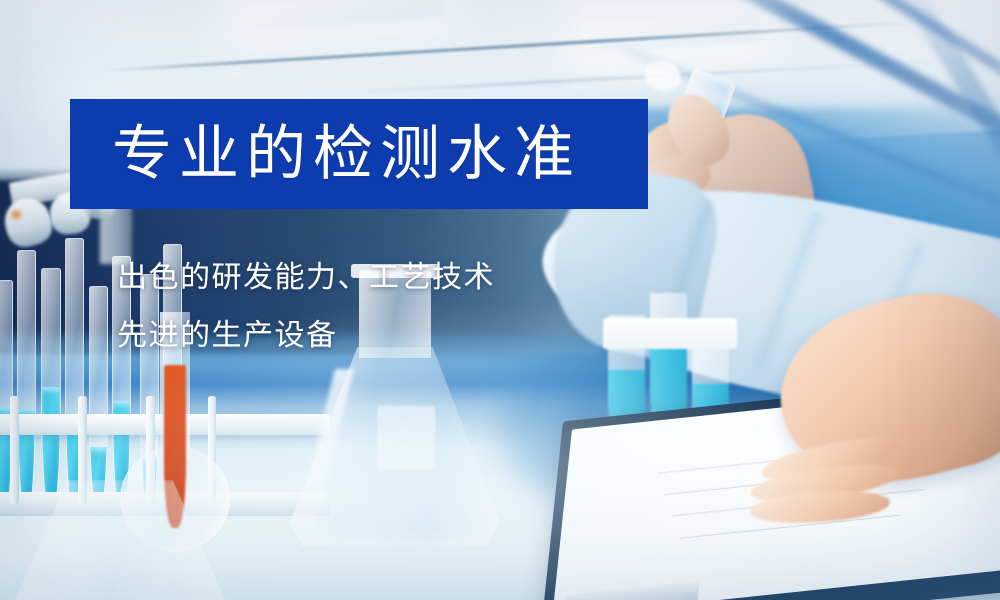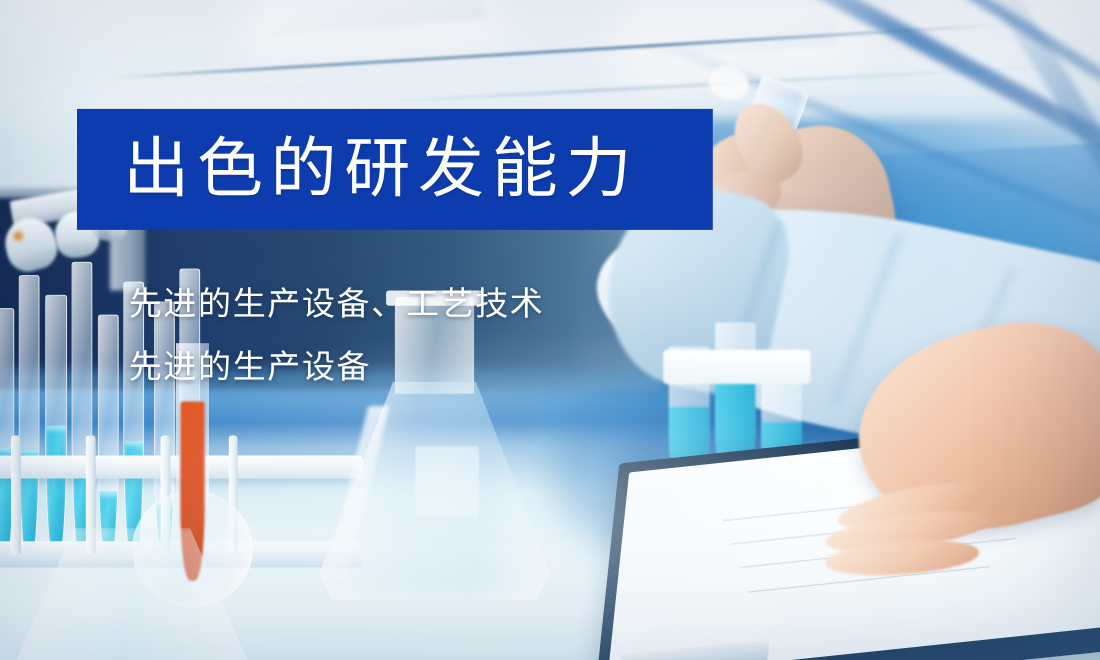--- a/index.html
+++ b/index.html
@@ -713,21 +713,21 @@
     <div class="hand2"></div>
     <div class="hand2-f h2-1"></div>
     <div class="hand2-f h2-2"></div>
     <div class="hand2-f h2-3"></div>
 
     <div class="haze"></div>
     <div class="vignette"></div>
   </div>
 
   <div class="headline-box">
-    <div class="headline">出色的研发能力</div>
+    <div class="headline">专业的检测水准</div>
   </div>
 
   <div class="subtitle">
-    <div>先进的生产设备、工艺技术</div>
+    <div>出色的研发能力、工艺技术</div>
     <div>先进的生产设备</div>
   </div>
 
 </div>
 
 </body></html>

